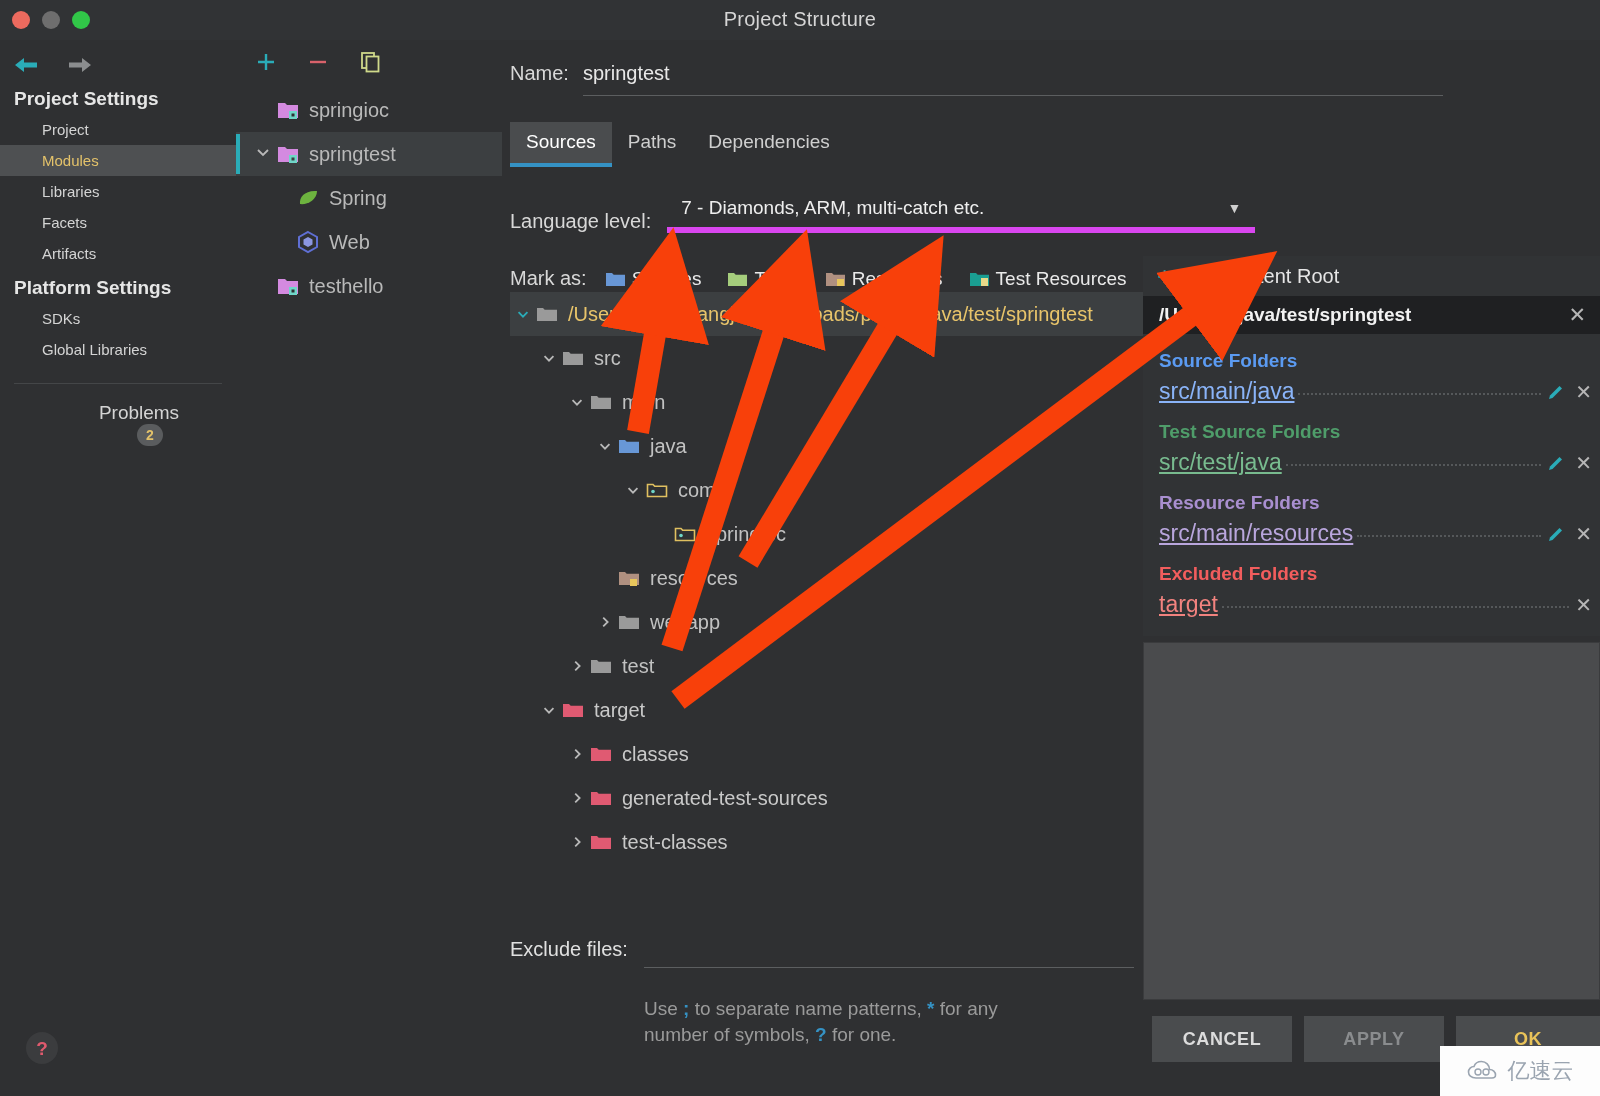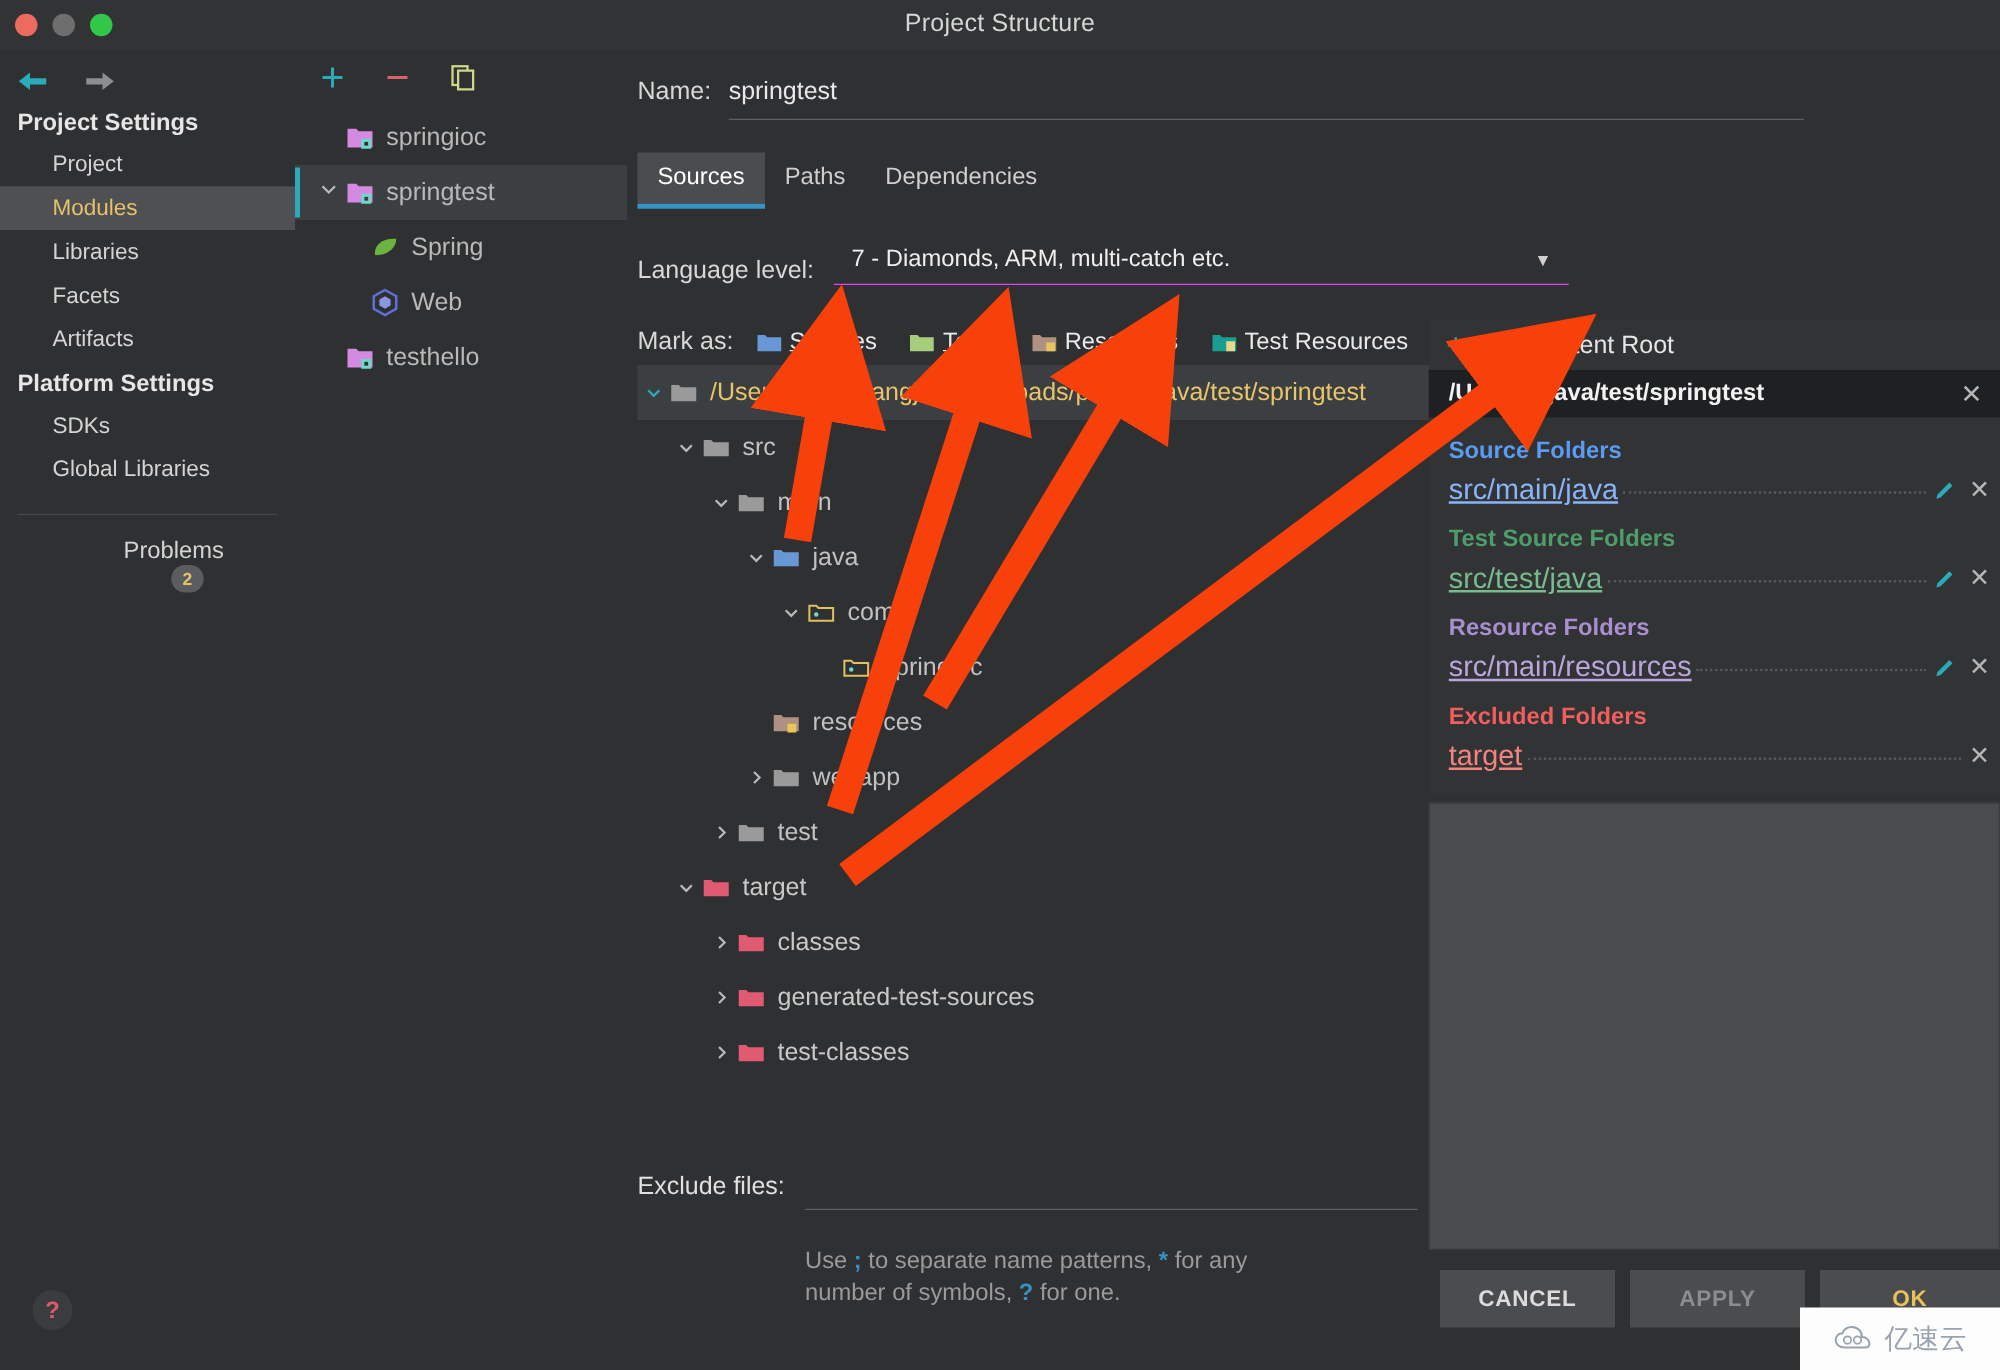--- a/index.html
+++ b/index.html
@@ -32,21 +32,21 @@
     position: absolute; left: 0; top: 40px; width: 236px; height: 1056px;
     background: #2f3032;
   }
   .navarrows { position: absolute; left: 12px; top: 14px; display: flex; gap: 26px; align-items:center;}
   .navarrow { width: 28px; height: 22px; display:block; }
   .side-group {
     font-size: 19px; font-weight: bold; color: #e6e6e6;
     padding: 8px 0 4px 14px;
   }
   .side-item {
-    font-size: 18px; color: #d4d4d4; padding: 7px 0 7px 42px; cursor: default;
+    font-size: 15px; color: #d4d4d4; padding: 7px 0 7px 42px; cursor: default;
     white-space: nowrap;
   }
   .side-item.active { background: #4e5052; color: #e3c26a; }
   .side-divider { height:1px; background:#444648; margin: 18px 14px 12px 14px; }
   .problems-row {
     display: flex; align-items: center; padding: 6px 0 6px 42px; font-size: 19px; color: #d4d4d4; flex-direction: column;
   }
   .problems-badge {
     margin-left: 22px; background:#5a5c5e; color:#e3c26a; font-size:14px; font-weight:bold;
     border-radius: 11px; min-width: 26px; height: 22px; line-height: 22px; text-align:center;
@@ -91,21 +91,21 @@
     font-size: 19px; color:#cfcfcf; padding: 9px 16px 10px 16px; cursor:pointer; position:relative;
   }
   .tab.active { background:#4a4c4e; color:#ffffff; }
   .tab.active::after {
     content:''; position:absolute; left:0; right:0; bottom:-4px; height:4px; background:#3592c4;
   }
 
   .lang-row { display:flex; align-items:flex-end; margin: 34px 0 0 0px; }
   .lang-lbl { font-size:20px; color:#d8d8d8; padding-left: 8px;}
   .lang-select {
-    margin-left: 16px; width: 588px; border-bottom: 1px solid #d946ef;
+    margin-left: 16px; width: 588px; border-bottom: 6px solid #d946ef;
     display:flex; align-items:center; justify-content:space-between; padding: 0 14px 8px 14px; gap: 24px;
   }
   .lang-select .val { font-size: 19px; color: #efefef; }
   .lang-select .arrow { color: #cfcfcf; font-size: 14px; }
 
   .mark-row { display:flex; align-items:center; margin: 34px 0 0 8px; gap: 0px; }
   .mark-lbl { font-size:20px; color:#d8d8d8; margin-right: 18px;}
   .mark-btn { display:flex; align-items:center; margin-right: 26px; cursor:pointer; }
   .mark-btn .mi { width:21px; height:18px; margin-right:6px; flex:none;}
   .mark-btn .mt { font-size:19px; color:#eaeaea; }

